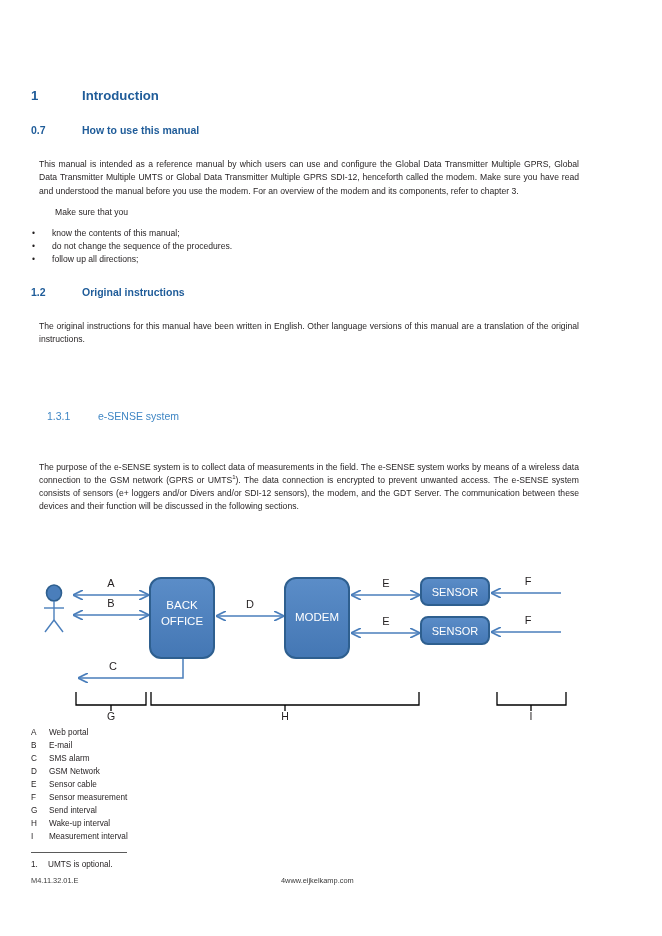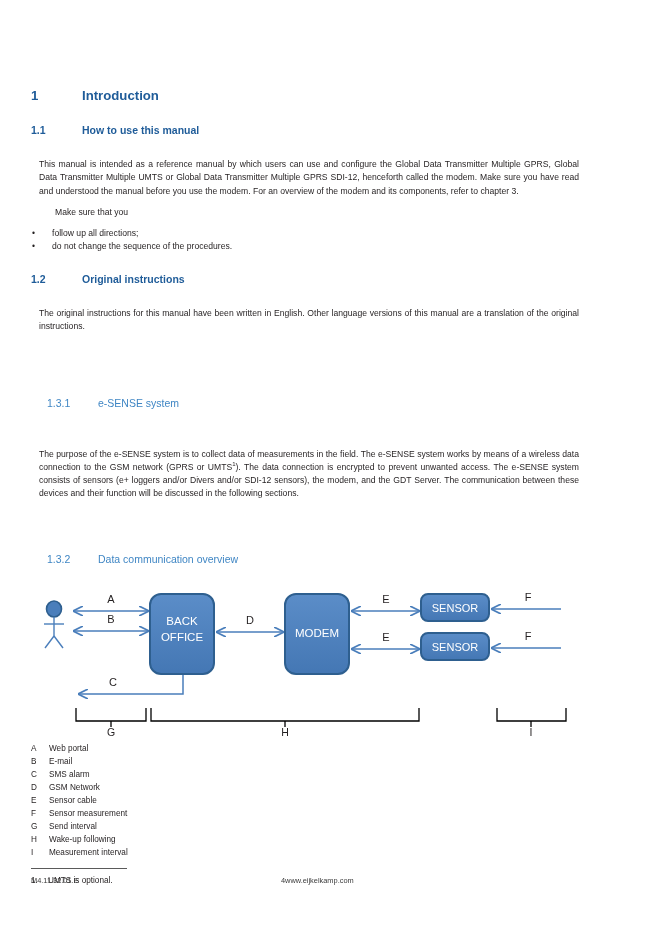--- a/index.html
+++ b/index.html
@@ -149,32 +149,33 @@
   <div class="content">
 
     <h1 class="sec">
       <span class="num">1</span>
       <span>Introduction</span>
     </h1>
 
     <div class="spacer-lg"></div>
 
     <h2 class="sub">
-      <span class="num">1.1</span>
+      <span class="num">0.7</span>
       <span>How to use this manual</span>
     </h2>
 
     <div class="spacer-md"></div>
 
     <p class="body">This manual is intended as a reference manual by which users can use and configure the Global Data Transmitter Multiple GPRS, Global Data Transmitter Multiple UMTS or  Global Data Transmitter Multiple GPRS SDI-12, henceforth called the modem. Make sure you have read and understood the manual before you use the modem. For an overview of the modem and its components, refer to chapter 3.</p>
     <p class="body nojust">Make sure that you</p>
 
     <ul class="bullets">
+      <li>know the contents of this manual;</li>
+      <li>do not change the sequence of the procedures.</li>
       <li>follow up all directions;</li>
-      <li>do not change the sequence of the procedures.</li>
     </ul>
 
     <div class="spacer-lg"></div>
 
     <h2 class="sub">
       <span class="num">1.2</span>
       <span>Original instructions</span>
     </h2>
 
     <div class="spacer-md"></div>
@@ -191,24 +192,20 @@
       <span>e-SENSE system</span>
     </h3>
 
     <div class="spacer-md"></div>
 
     <p class="body"><span>The purpose of the e-SENSE system is to collect data of measurements in the field. The e-SENSE system works by means of a wireless data connection to the GSM network (GPRS or UMTS</span><sup class="fn">1</sup><span>). The data connection is encrypted to prevent unwanted access. The e-SENSE system consists of sensors (e+ loggers and/or Divers and/or SDI-12 sensors), the modem, and the GDT Server. The communication between these devices and their function will be discussed in the following sections.</span></p>
 
     <div class="spacer-lg"></div>
     <div class="spacer-sm"></div>
 
-    <h3 class="subsub">
-      <span class="num">1.3.2</span>
-      <span>Data communication overview</span>
-    </h3>
 
     <div class="diagram-wrap">
       <svg width="556" height="152" viewBox="0 0 556 152" xmlns="http://www.w3.org/2000/svg">
         <defs>
           <marker id="arrHead" viewBox="0 0 10 10" refX="9" refY="5" markerWidth="7" markerHeight="7" orient="auto-start-reverse">
             <path d="M 0 0 L 10 5 L 0 10" fill="none" stroke="#4a7ebb" stroke-width="1.6"></path>
           </marker>
           <marker id="arrHeadStart" viewBox="0 0 10 10" refX="9" refY="5" markerWidth="7" markerHeight="7" orient="auto-start-reverse">
             <path d="M 0 0 L 10 5 L 0 10" fill="none" stroke="#4a7ebb" stroke-width="1.6"></path>
           </marker>
@@ -331,21 +328,21 @@
       <div class="legend-row">
         <span class="key">F</span>
         <span class="val">Sensor measurement</span>
       </div>
       <div class="legend-row">
         <span class="key">G</span>
         <span class="val">Send interval</span>
       </div>
       <div class="legend-row">
         <span class="key">H</span>
-        <span class="val">Wake-up following</span>
+        <span class="val">Wake-up interval</span>
       </div>
       <div class="legend-row">
         <span class="key">I</span>
         <span class="val">Measurement interval</span>
       </div>
     </div>
 
     <div class="footnote-rule"></div>
     <div class="footnote">
       <span class="fnum">1.</span>

